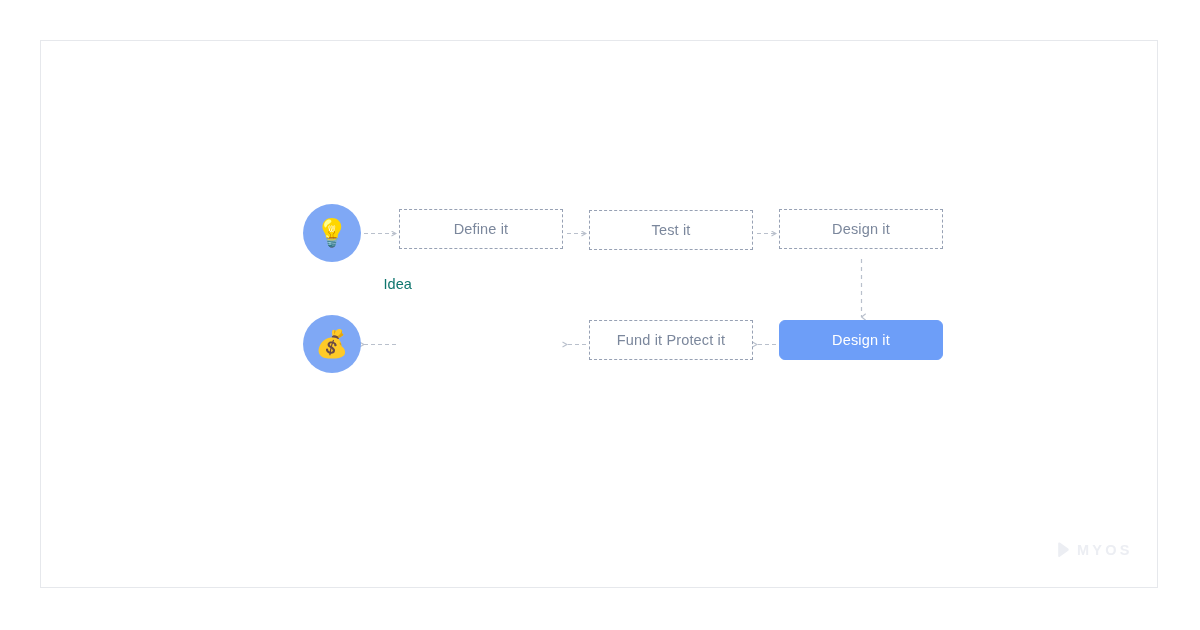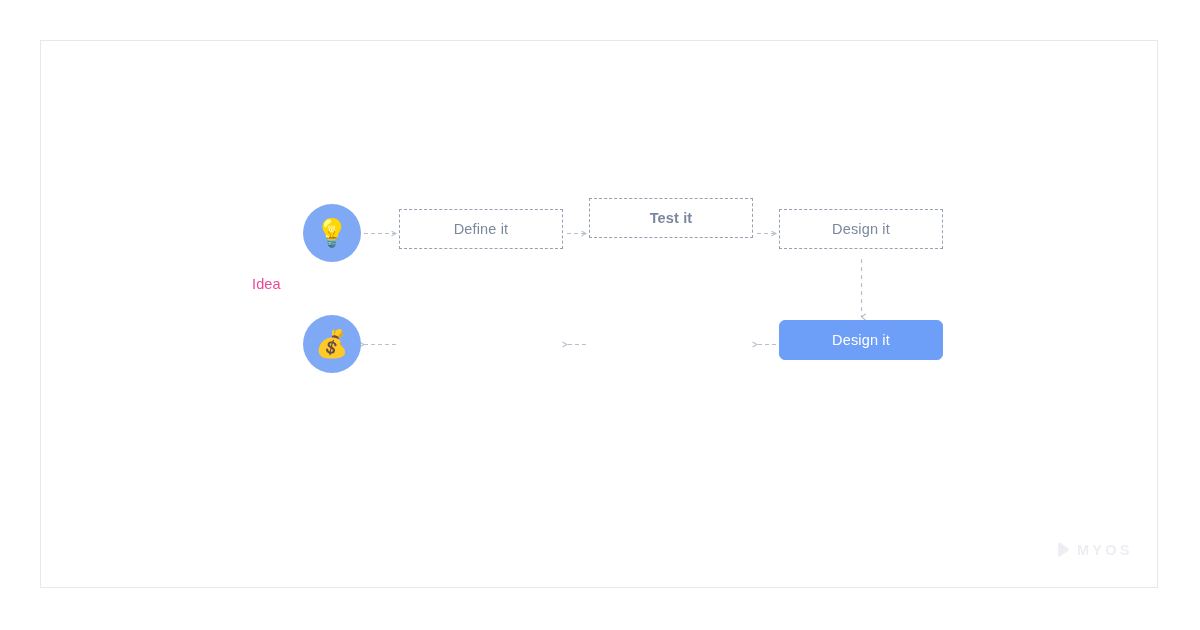--- a/index.html
+++ b/index.html
@@ -51,23 +51,23 @@
     display: flex;
     align-items: center;
     justify-content: center;
     font-size: 27px;
     line-height: 1;
   }
 
   .node-caption {
     position: absolute;
     width: 160px;
-    text-align: left;
+    text-align: right;
     font-size: 14.5px;
-    color: #ec4899;
+    color: #0f766e;
     line-height: 20px;
     letter-spacing: .1px;
     white-space: pre-line;
   }
 
   .box {
     position: absolute;
     width: 164px;
     height: 40px;
     box-sizing: border-box;
@@ -155,33 +155,36 @@
 
     <div class="node-circle" style="left:303px; top:204px;">
       <span>💡</span>
     </div>
     <div class="node-caption" style="left:252px; top:274px;">Idea</div>
 
     <div class="box dashed" style="left:399px; top:209px;">
       <span>Define it</span>
     </div>
 
-    <div class="box dashed" style="left:589px; top:198px;font-weight:bold;">
+    <div class="box dashed" style="left:589px; top:210px;">
       <span>Test it</span>
     </div>
 
     <div class="box dashed" style="left:779px; top:209px;">
       <span>Design it</span>
     </div>
 
     <div class="node-circle" style="left:303px; top:315px;">
       <span>💰</span>
     </div>
 
 
+    <div class="box dashed" style="left:589px; top:320px;">
+      <span>Fund it Protect it</span>
+    </div>
 
     <div class="box filled" style="left:779px; top:320px;">
       <span>Design it</span>
     </div>
 
   </div>
 
   <div class="brand">
     <svg class="brand-mark" width="15" height="16" viewBox="0 0 15 16">
       <path d="M3.2 1.4 C3.2 0.5 4.1 0.1 4.8 0.6 L13.2 6.6 C13.9 7.1 13.9 8.2 13.2 8.7

